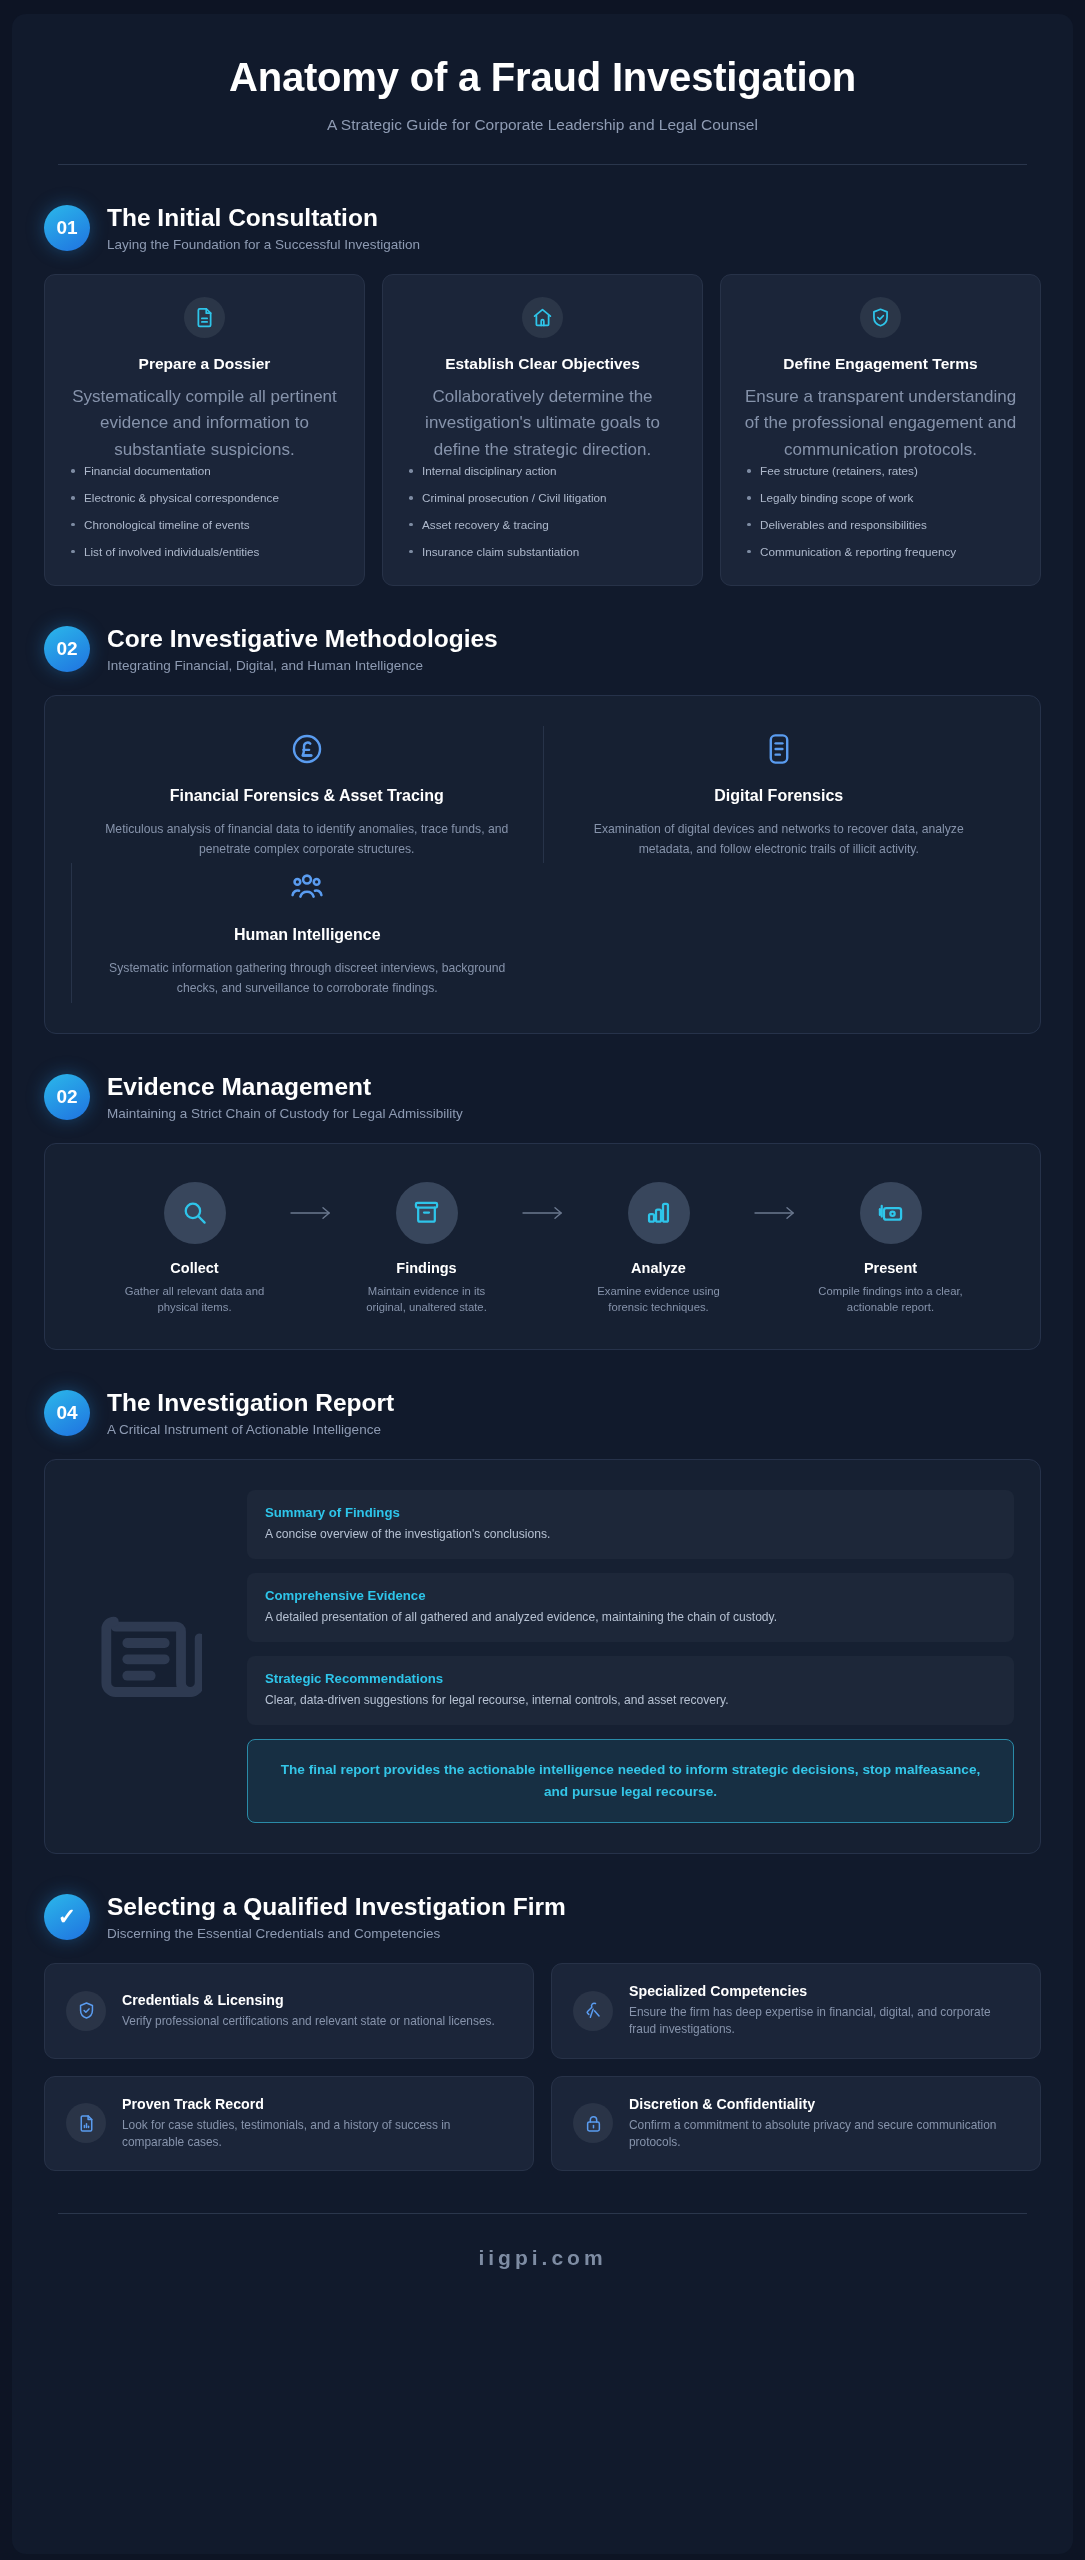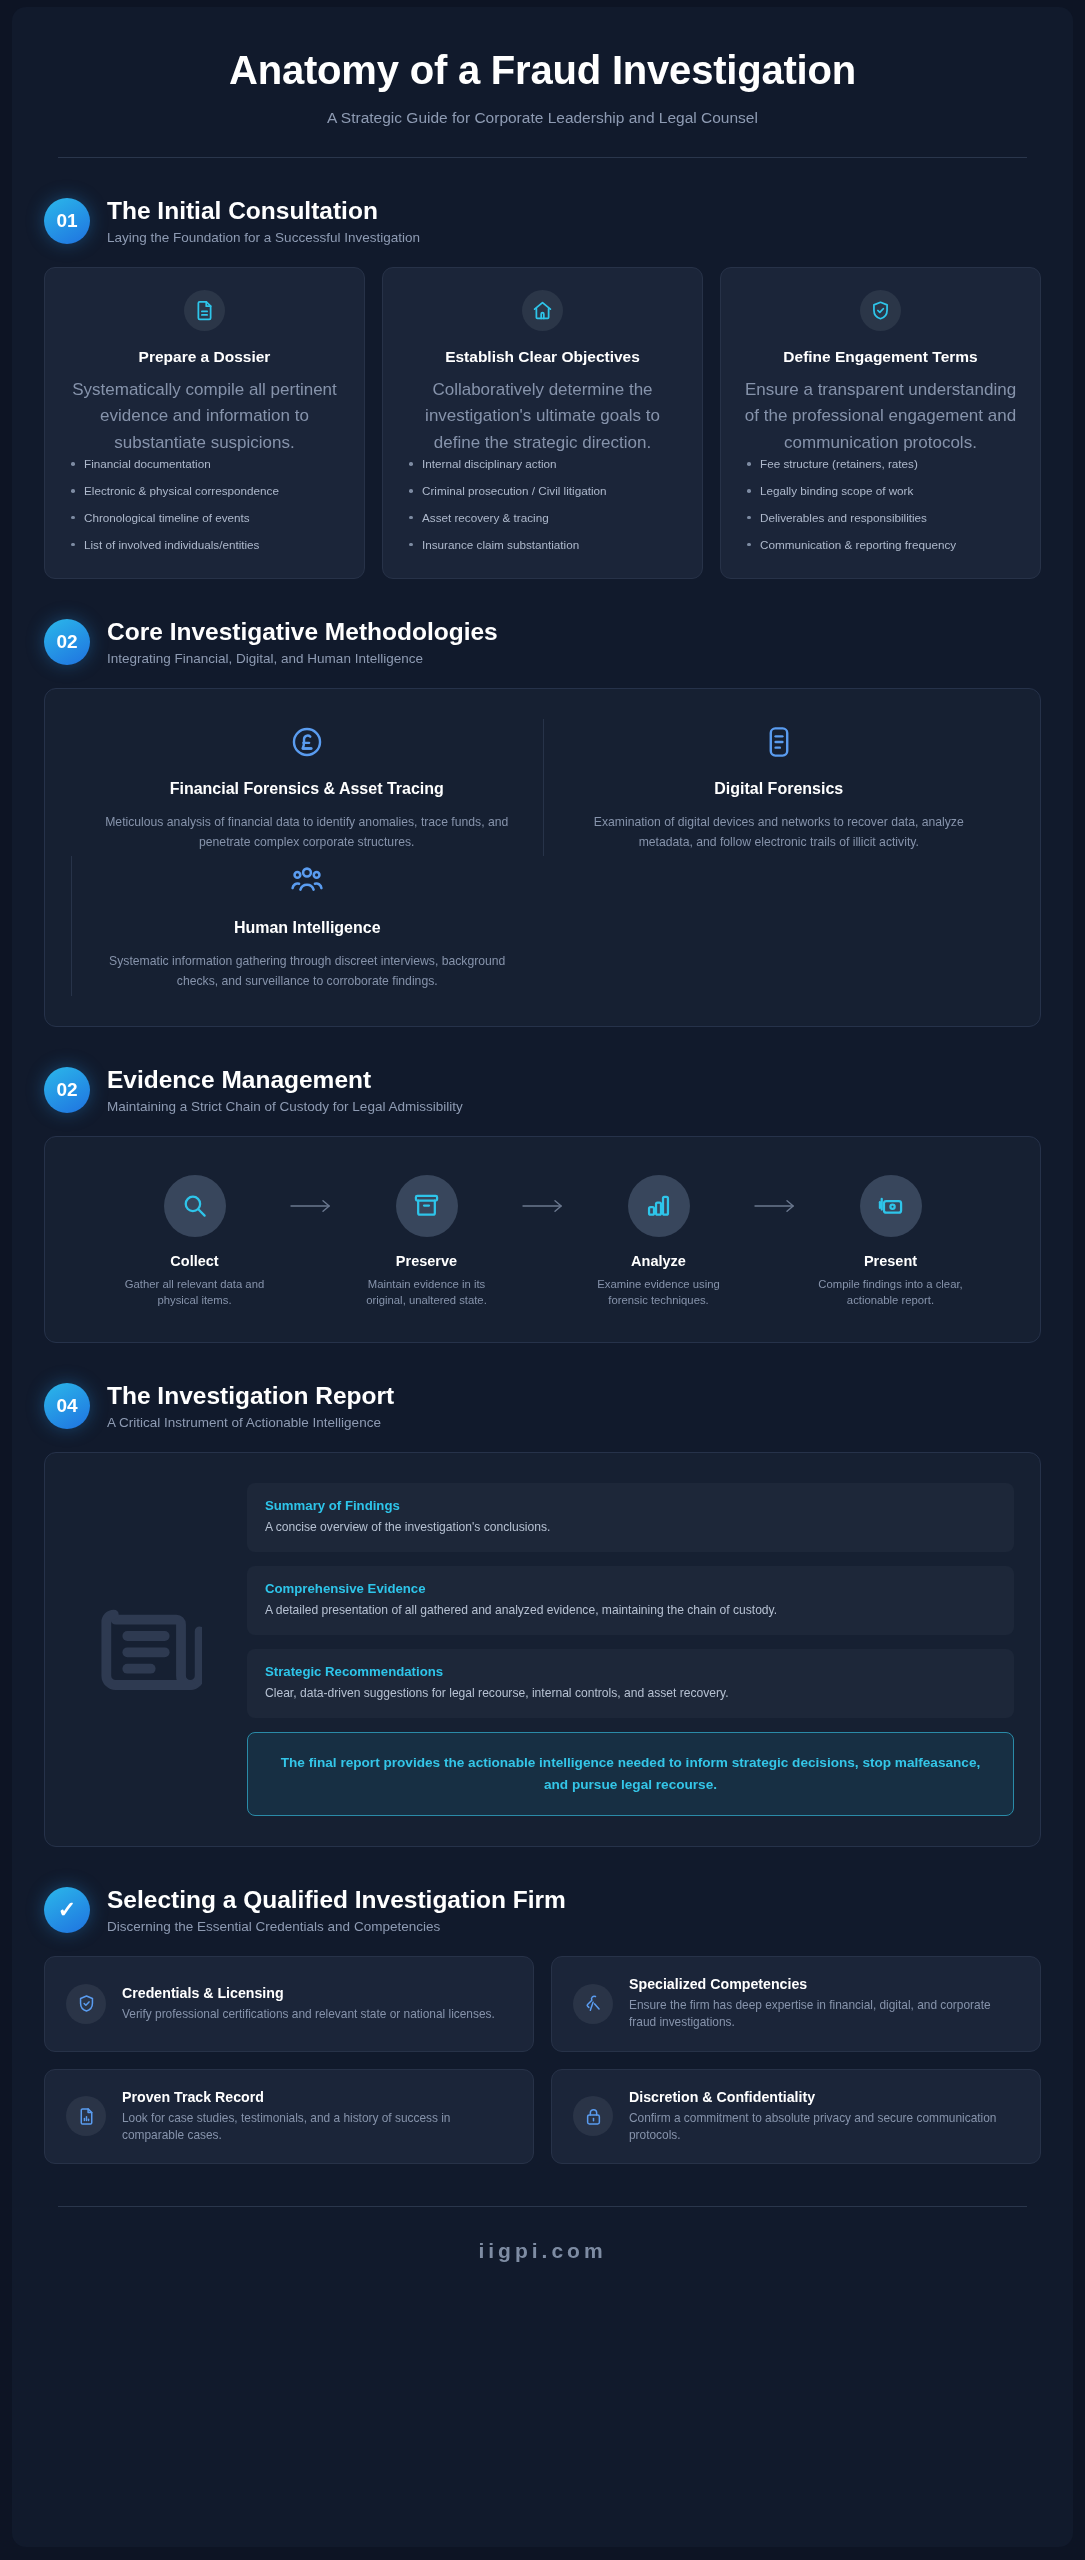--- a/index.html
+++ b/index.html
@@ -7,21 +7,21 @@
   html, body {
     width: 1085px;
     background: #0b1220;
     font-family: "Liberation Sans", sans-serif;
   }
 
   .page {
     width: 1085px;
     min-height: 2560px;
     background: #0d1424;
-    padding: 7px 12px 0 12px;
+    padding: 14px 12px 0 12px;
     position: relative;
   }
 
   .frame {
     background: #111a2c;
     border-radius: 14px;
     padding: 0 0 0 0;
     min-height: 2540px;
     position: relative;
     overflow: hidden;
@@ -453,21 +453,21 @@
         </div>
 
         <div class="step">
           <div class="step-circle">
             <svg width="27" height="27" viewBox="0 0 24 24" fill="none" stroke="#2ec5ea" stroke-width="2" stroke-linecap="round" stroke-linejoin="round">
               <rect x="2.6" y="3.4" width="18.8" height="4.2" rx="1.2"></rect>
               <path d="M4.6 7.6v11a1.6 1.6 0 0 0 1.6 1.6h11.6a1.6 1.6 0 0 0 1.6-1.6v-11"></path>
               <path d="M9.8 12h4.4"></path>
             </svg>
           </div>
-          <div class="step-name">Preserve</div>
+          <div class="step-name">Findings</div>
           <div class="step-desc">Maintain evidence in its original, unaltered state.</div>
         </div>
 
         <div class="arrow">
           <svg width="42" height="14" viewBox="0 0 42 14" fill="none" stroke="#6b788f" stroke-width="1.4" stroke-linecap="round" stroke-linejoin="round">
             <path d="M1 7h38"></path>
                 <path d="M33 1.8 39.2 7 33 12.2"></path>
           </svg>
         </div>
 

